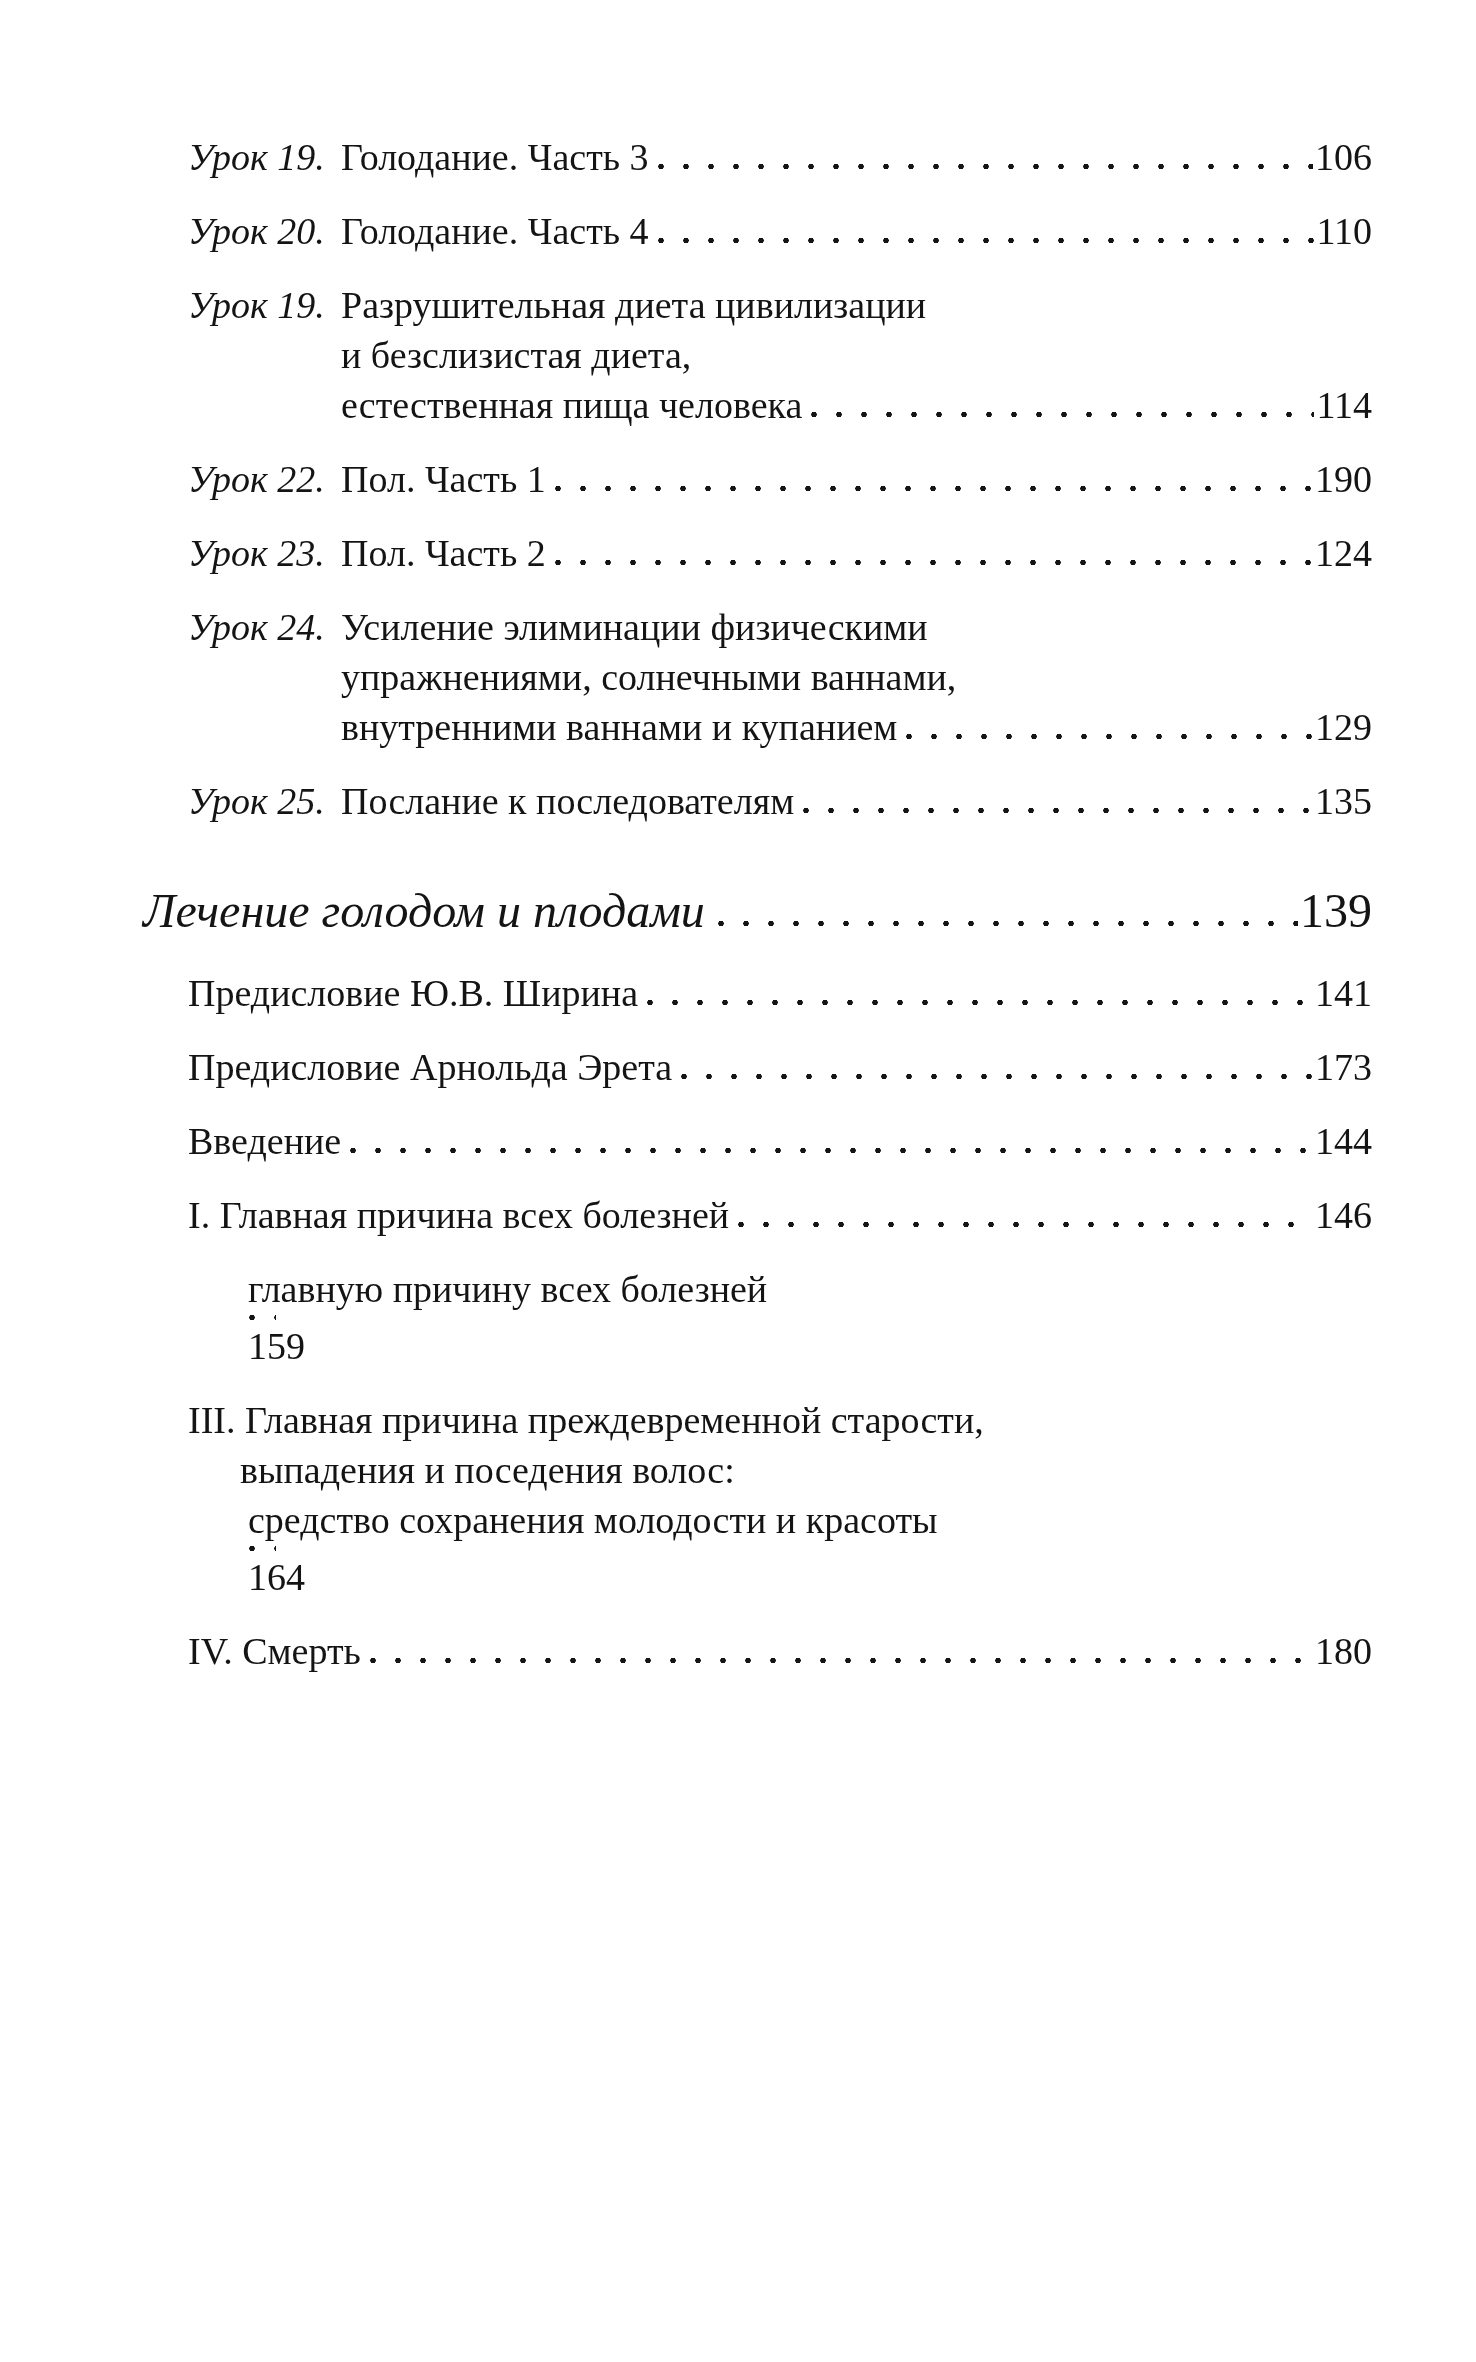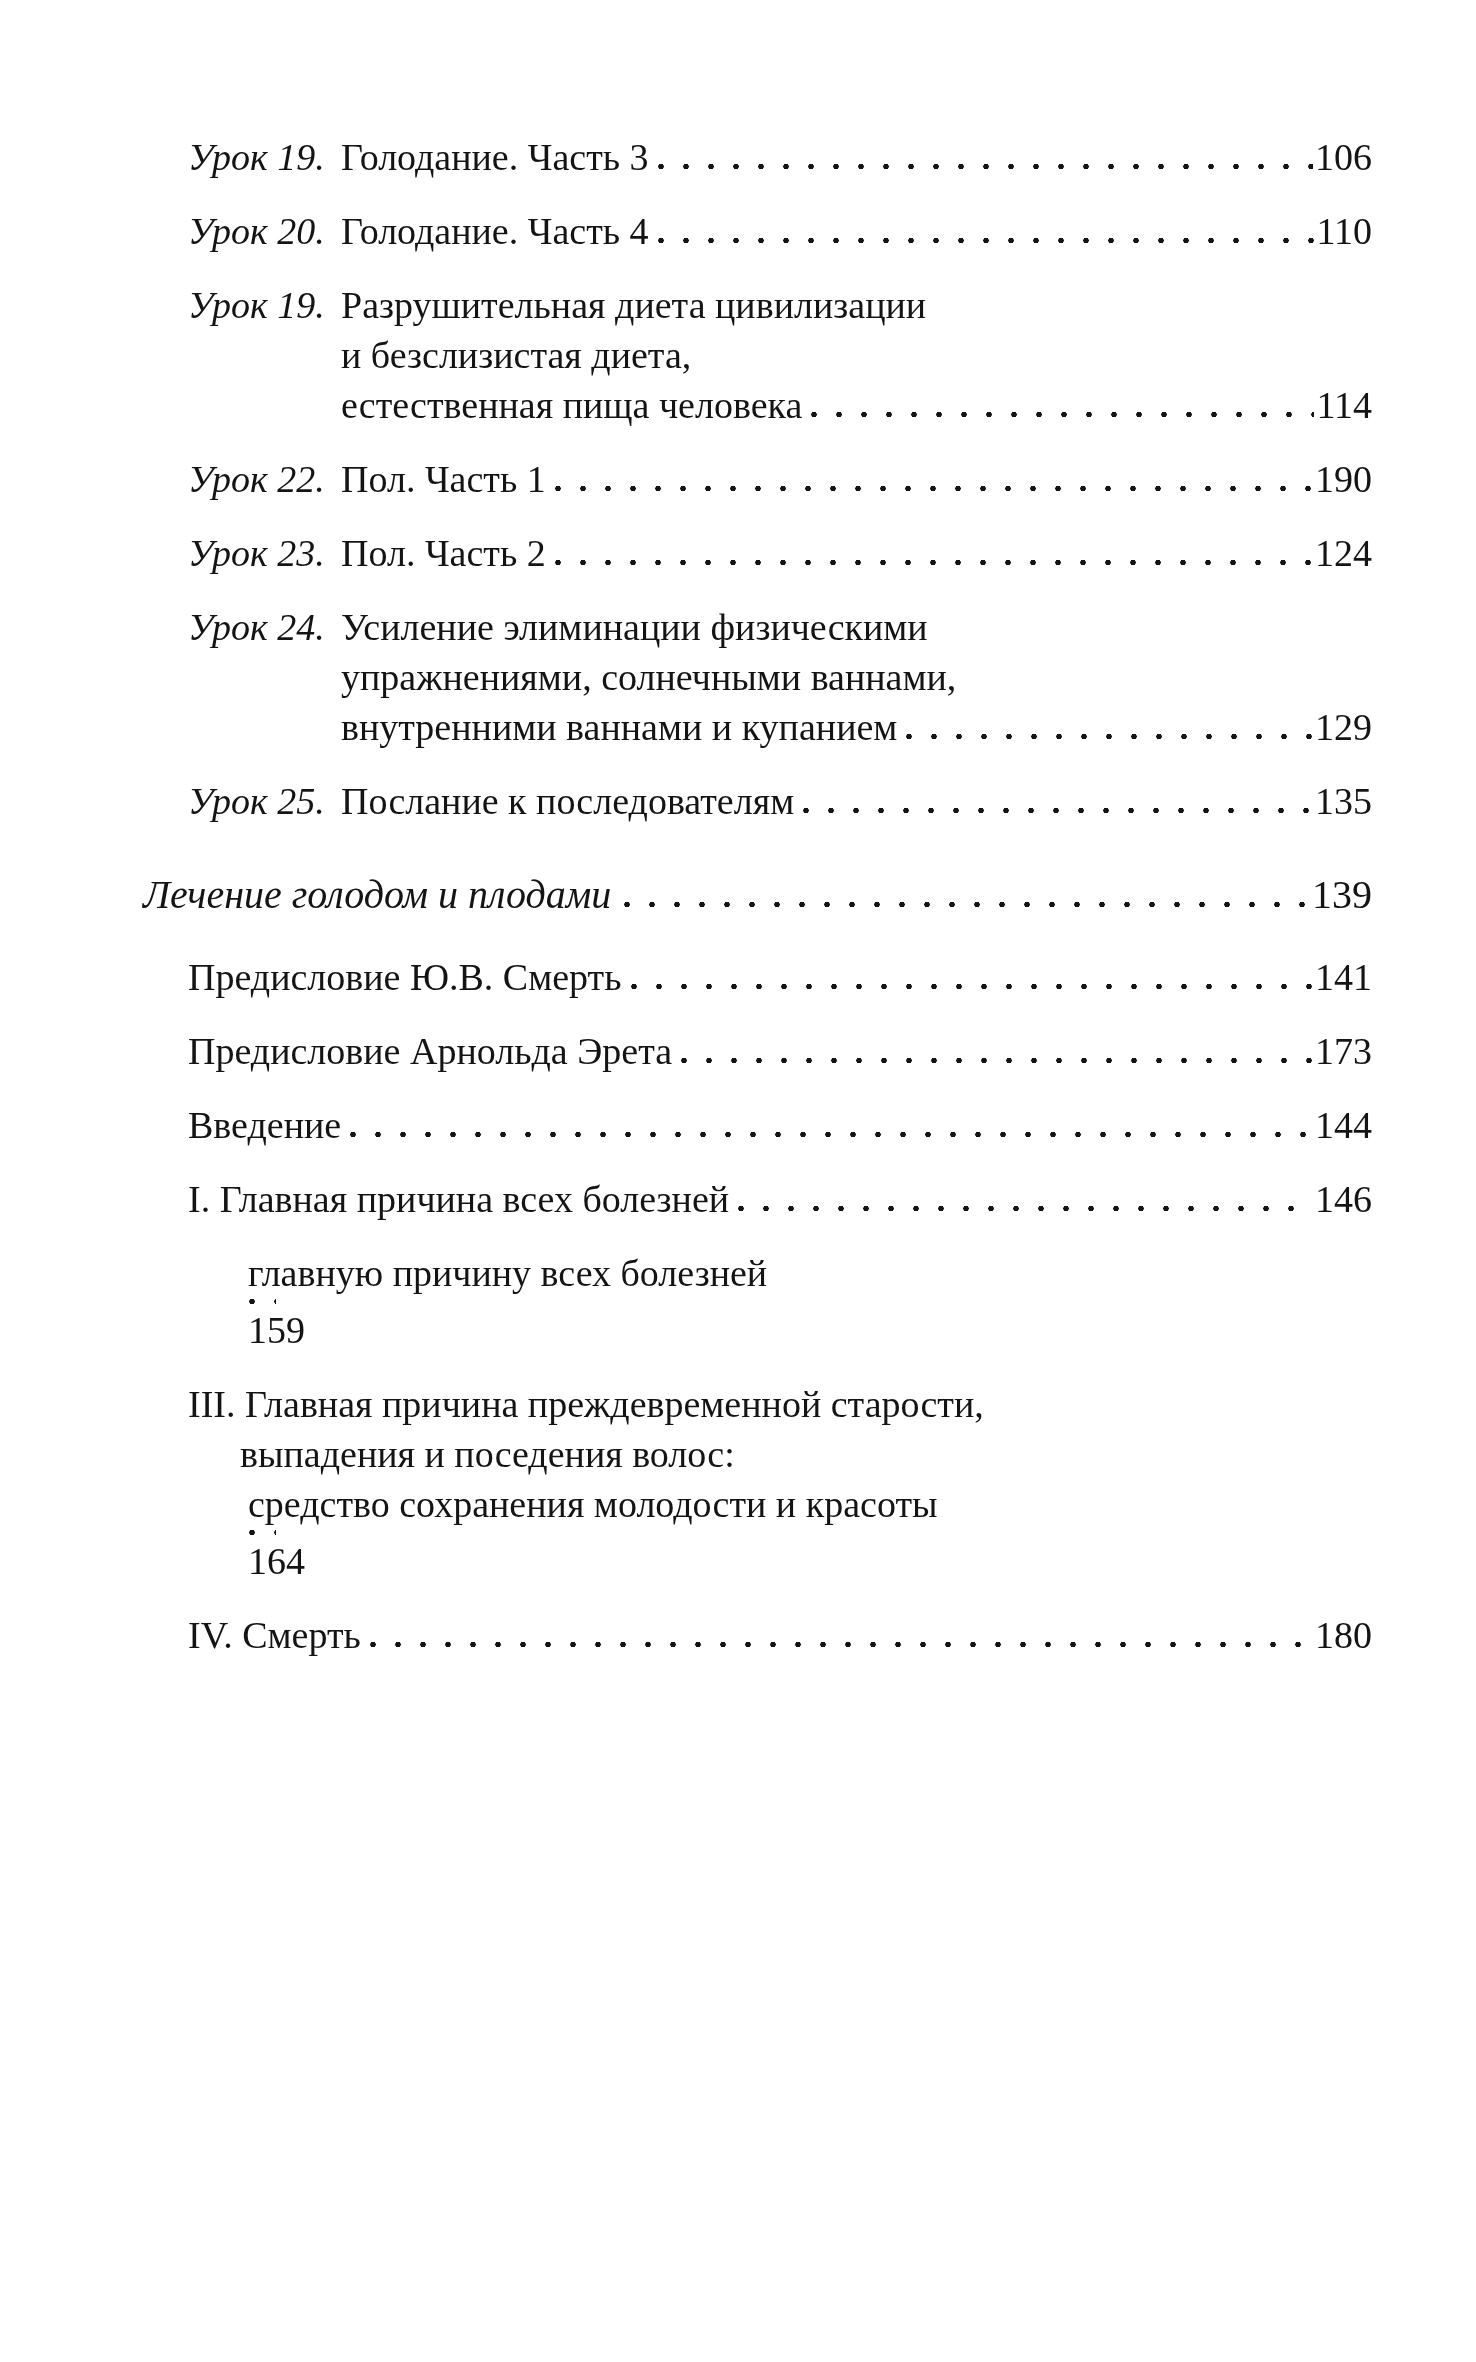--- a/index.html
+++ b/index.html
@@ -30,22 +30,22 @@
     position: absolute;
     left: 0;
     top: 0;
     font-style: italic;
     white-space: nowrap;
   }
 
   
   .entry.section {
     margin-left: -45px;
-    margin-top: 36px;
-    font-size: 40px;
+    margin-top: 52px;
+    font-size: 48px;
     line-height: 66px;
     font-style: italic;
   }
   .entry.section .page-num { font-style: normal; }
 
   
   .entry.plain .cont { padding-left: 52px; flex-direction: column; }
 
   .line { white-space: nowrap; }
   .line-last { display: flex; align-items: baseline; }
@@ -150,21 +150,21 @@
           <span class="text">Лечение голодом и плодами</span>
           <span class="leader"></span>
           <span class="page-num">139</span>
         </div>
       </div>
   </div>
     <div class="entry plain">
 
     <div class="body">
         <div class="line-last">
-          <span class="text">Предисловие Ю.В. Смерть</span>
+          <span class="text">Предисловие Ю.В. Ширина</span>
           <span class="leader"></span>
           <span class="page-num">141</span>
         </div>
       </div>
   </div>
     <div class="entry plain">
 
     <div class="body">
         <div class="line-last">
           <span class="text">Предисловие Арнольда Эрета</span>

